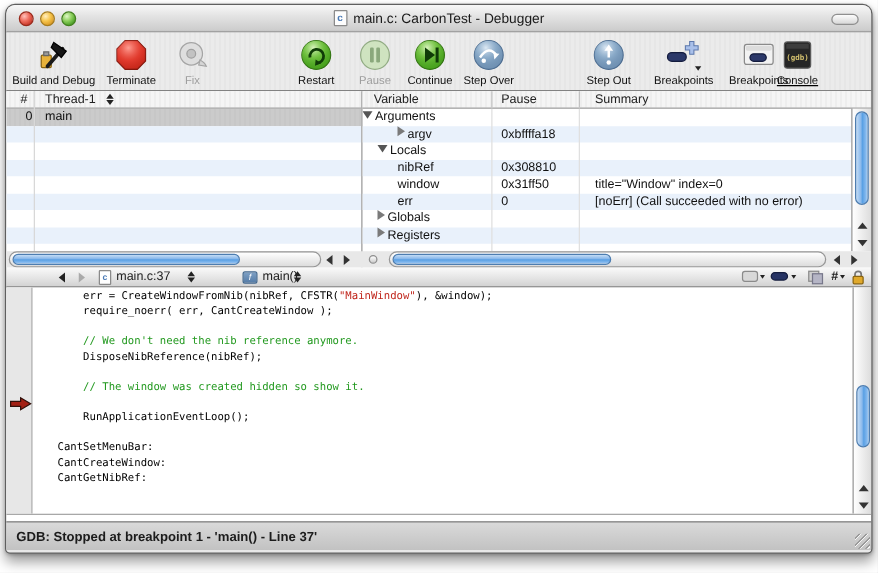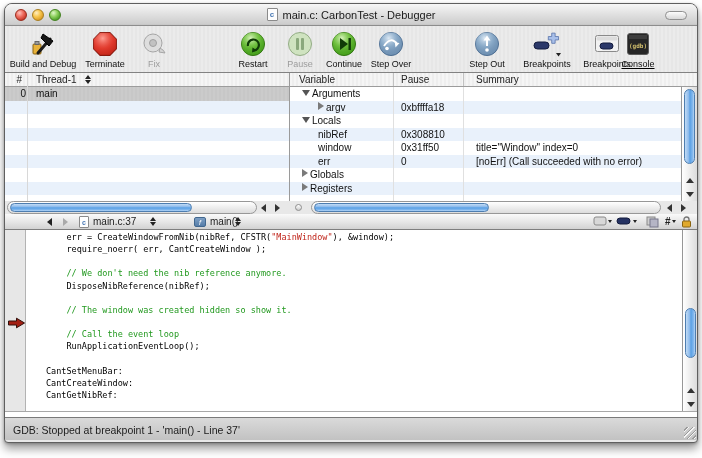--- a/index.html
+++ b/index.html
@@ -111,21 +111,21 @@
   .seg-c { color:#22991f; }
   .seg-s { color:#c0261c; }
   #pc-arrow { position:absolute; left:2px; width:19px; height:12px; }
   .code-vsb { left:677px; top:0; width:15px; height:181px; }
 
   .bottomstrip { position:absolute; left:0; top:407px; width:692px; height:6px; background:#fff; border-top:1px solid #a8a8a8; }
 
   
   .statusbar { position:absolute; left:0; top:413px; width:692px; height:23px;
     background:linear-gradient(#dadada,#c2c2c2); border-top:1px solid #7a7a7a;
-    font-size:10.5px; color:#1c1c1c; line-height:24px; padding-left:8px; }
+    font-size:10.5px; color:#1c1c1c; line-height:24px; padding-left:8px;font-weight:bold; }
   .grip { position:absolute; right:1px; bottom:1px; width:12px; height:12px;
     background:repeating-linear-gradient(135deg, transparent 0 2px, #9a9a9a 2px 3px, #f5f5f5 3px 4px); }
 </style>
 </head>
 <body>
 
 <div class="window">
 
   <div class="titlebar">
     <div class="lights">
@@ -327,21 +327,21 @@
     <div class="vars-pane">
       <div class="thead">
         <span class="hcell" style="left:9px;">Variable</span>
         <span class="hcell" style="left:111px;">Pause</span>
         <span class="hcell" style="left:186px;">Summary</span>
         <span class="hsep" style="left:103px;"></span>
         <span class="hsep" style="left:173px;"></span>
       </div>
       <div class="tbody" id="var-rows">
           <div class="trow">
-            <span class="vcell-name" style="padding-left:12px"><span class="disc open"></span>Arguments</span>
+            <span class="vcell-name" style="padding-left:0"><span class="disc open"></span>Arguments</span>
             <span class="vcell-val"></span>
             <span class="vcell-sum"></span>
           </div>
           <div class="trow">
             <span class="vcell-name" style="padding-left:28px"><span class="disc closed"></span>argv</span>
             <span class="vcell-val">0xbffffa18</span>
             <span class="vcell-sum"></span>
           </div>
           <div class="trow">
             <span class="vcell-name" style="padding-left:12px"><span class="disc open"></span>Locals</span>
@@ -469,21 +469,20 @@
     <div class="gutter"></div>
     <div class="code" id="code-lines">
         <div class="line"><span class="seg-p">    err = CreateWindowFromNib(nibRef, CFSTR(</span><span class="seg-s">"MainWindow"</span><span class="seg-p">), &amp;window);</span></div>
         <div class="line"><span class="seg-p">    require_noerr( err, CantCreateWindow );</span></div>
         <div class="line"></div>
         <div class="line"><span class="seg-c">    // We don't need the nib reference anymore.</span></div>
         <div class="line"><span class="seg-p">    DisposeNibReference(nibRef);</span></div>
         <div class="line"></div>
         <div class="line"><span class="seg-c">    // The window was created hidden so show it.</span></div>
         <div class="line"></div>
-        <div class="line"><span class="seg-c">    // Call the event loop</span></div>
         <div class="line"><span class="seg-p">    RunApplicationEventLoop();</span></div>
         <div class="line"></div>
         <div class="line"><span class="seg-p">CantSetMenuBar:</span></div>
         <div class="line"><span class="seg-p">CantCreateWindow:</span></div>
         <div class="line"><span class="seg-p">CantGetNibRef:</span></div>
       </div>
     <svg id="pc-arrow" viewBox="0 0 19 12" style="top: 86.55px;">
       <path d="M1.5,4 h8 v-2.8 l8,4.8 -8,4.8 v-2.8 h-8 z" fill="#a32014" stroke="#30100a" stroke-width="1"></path>
     </svg>
     <div class="vsb code-vsb">

